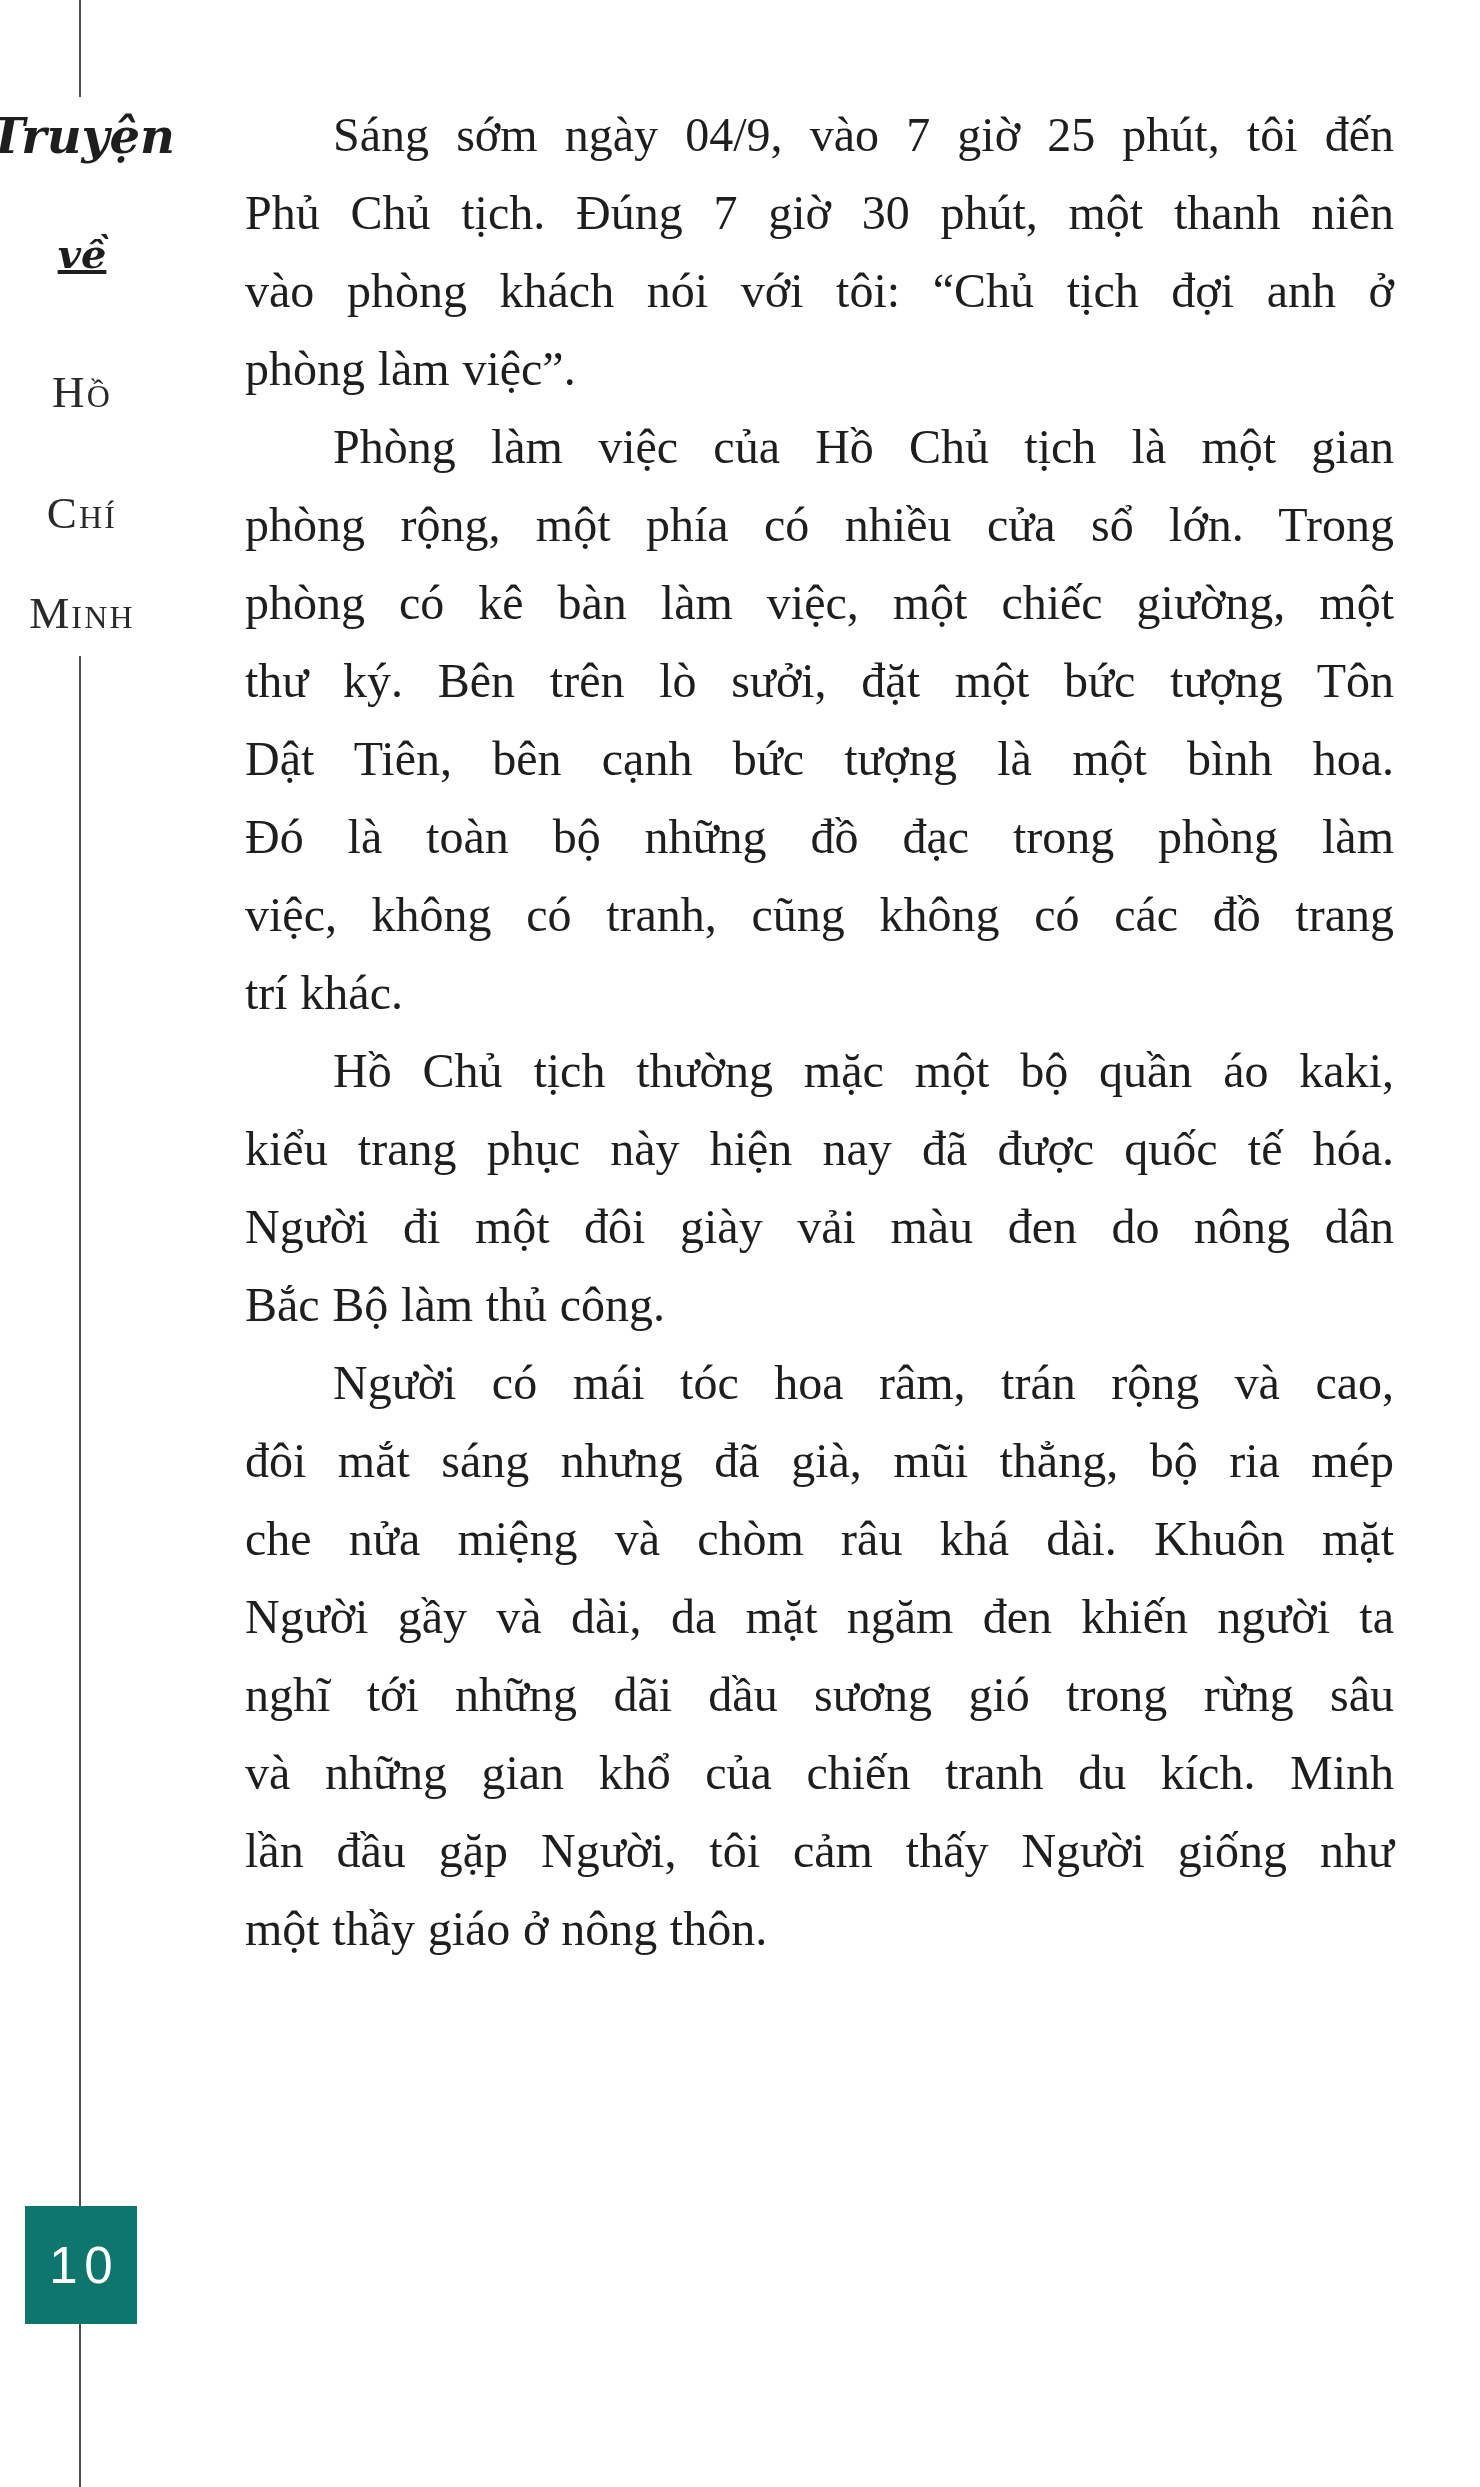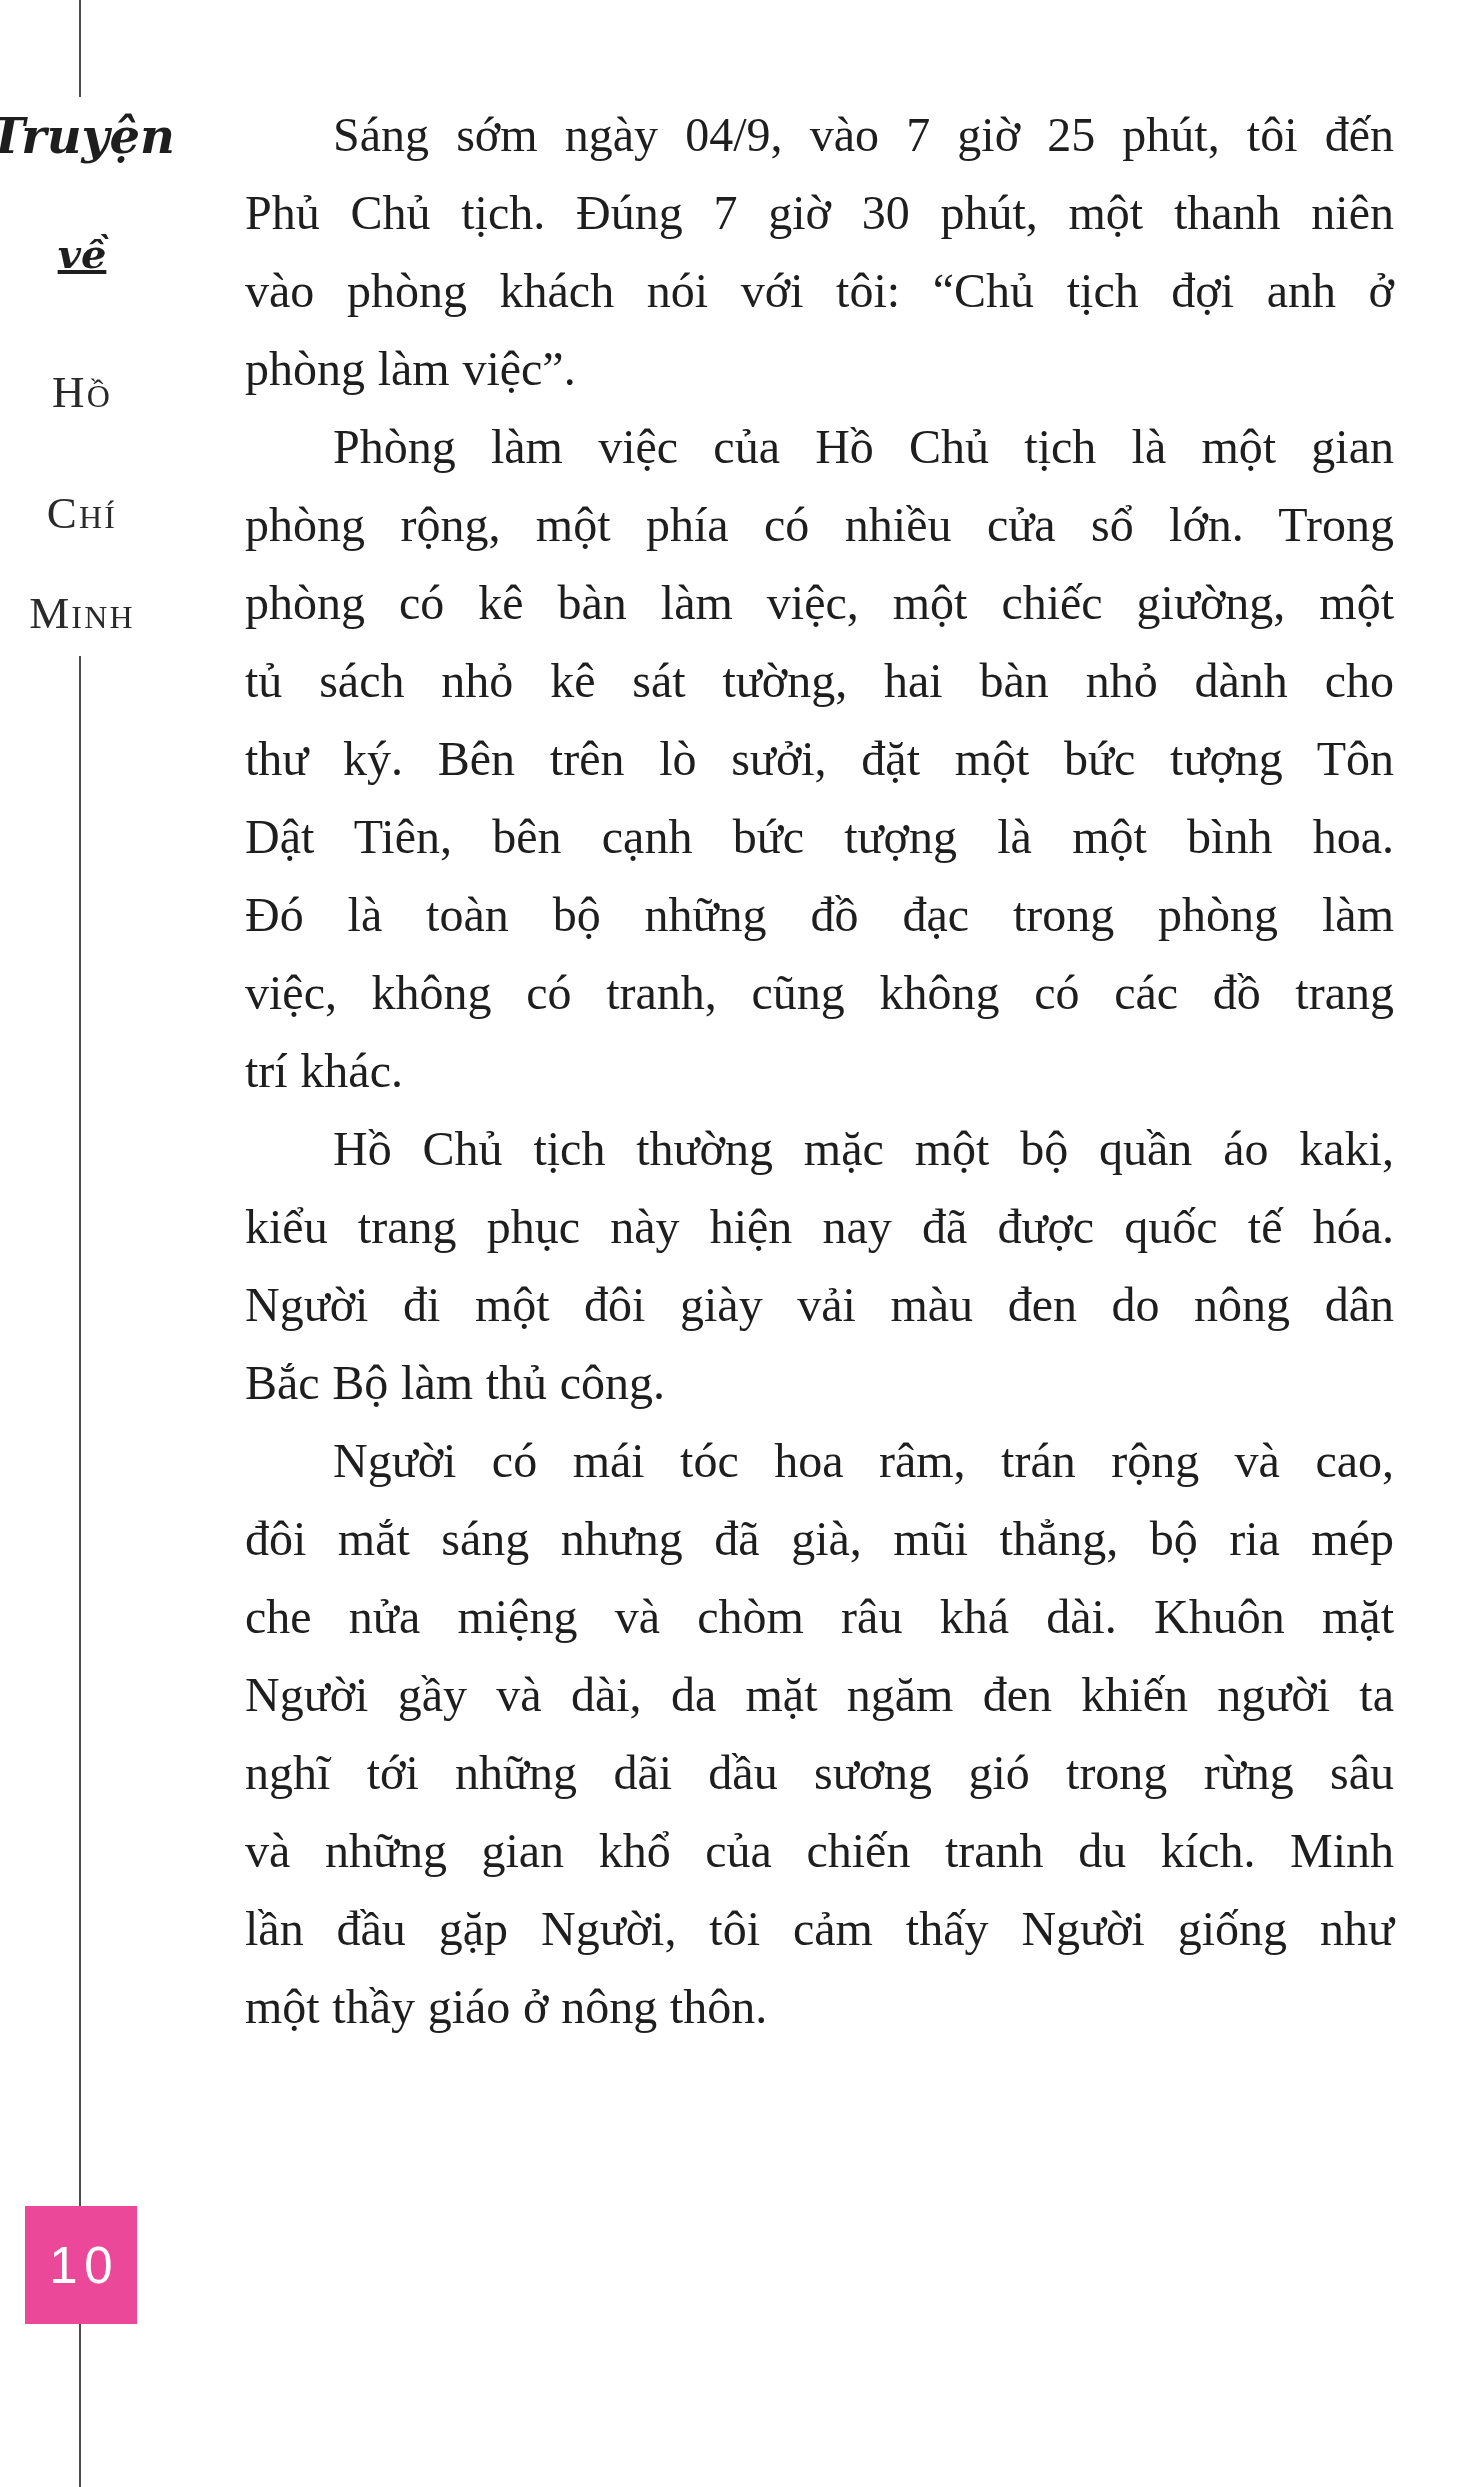--- a/index.html
+++ b/index.html
@@ -45,21 +45,21 @@
     color: #2a2a2a;
   }
   .word-ho   { top: 370px; }
   .word-chi  { top: 471px; margin-top: 20px; }
   .word-minh { top: 591px; }
 
   .page-box {
     position: absolute;
     left: 25px; top: 2206px;
     width: 112px; height: 118px;
-    background: #ec4899;
+    background: #0f766e;
     display: flex;
     align-items: center;
     justify-content: center;
   }
   .page-num {
     color: #ffffff;
     font-family: "Liberation Sans", sans-serif;
     font-size: 51px;
     font-weight: 400;
     letter-spacing: 6.7px;
@@ -108,21 +108,20 @@
     <div>
       <div class="line para-start">Sáng sớm ngày 04/9, vào 7 giờ 25 phút, tôi đến</div>
       <div class="line">Phủ Chủ tịch. Đúng 7 giờ 30 phút, một thanh niên</div>
       <div class="line">vào phòng khách nói với tôi: “Chủ tịch đợi anh ở</div>
       <div class="line para-end">phòng làm việc”.</div>
     </div>
     <div>
       <div class="line para-start">Phòng làm việc của Hồ Chủ tịch là một gian</div>
       <div class="line">phòng rộng, một phía có nhiều cửa sổ lớn. Trong</div>
       <div class="line">phòng có kê bàn làm việc, một chiếc giường, một</div>
-      <div class="line">tủ sách nhỏ kê sát tường, hai bàn nhỏ dành cho</div>
       <div class="line">thư ký. Bên trên lò sưởi, đặt một bức tượng Tôn</div>
       <div class="line">Dật Tiên, bên cạnh bức tượng là một bình hoa.</div>
       <div class="line">Đó là toàn bộ những đồ đạc trong phòng làm</div>
       <div class="line">việc, không có tranh, cũng không có các đồ trang</div>
       <div class="line para-end">trí khác.</div>
     </div>
     <div>
       <div class="line para-start">Hồ Chủ tịch thường mặc một bộ quần áo kaki,</div>
       <div class="line">kiểu trang phục này hiện nay đã được quốc tế hóa.</div>
       <div class="line">Người đi một đôi giày vải màu đen do nông dân</div>

